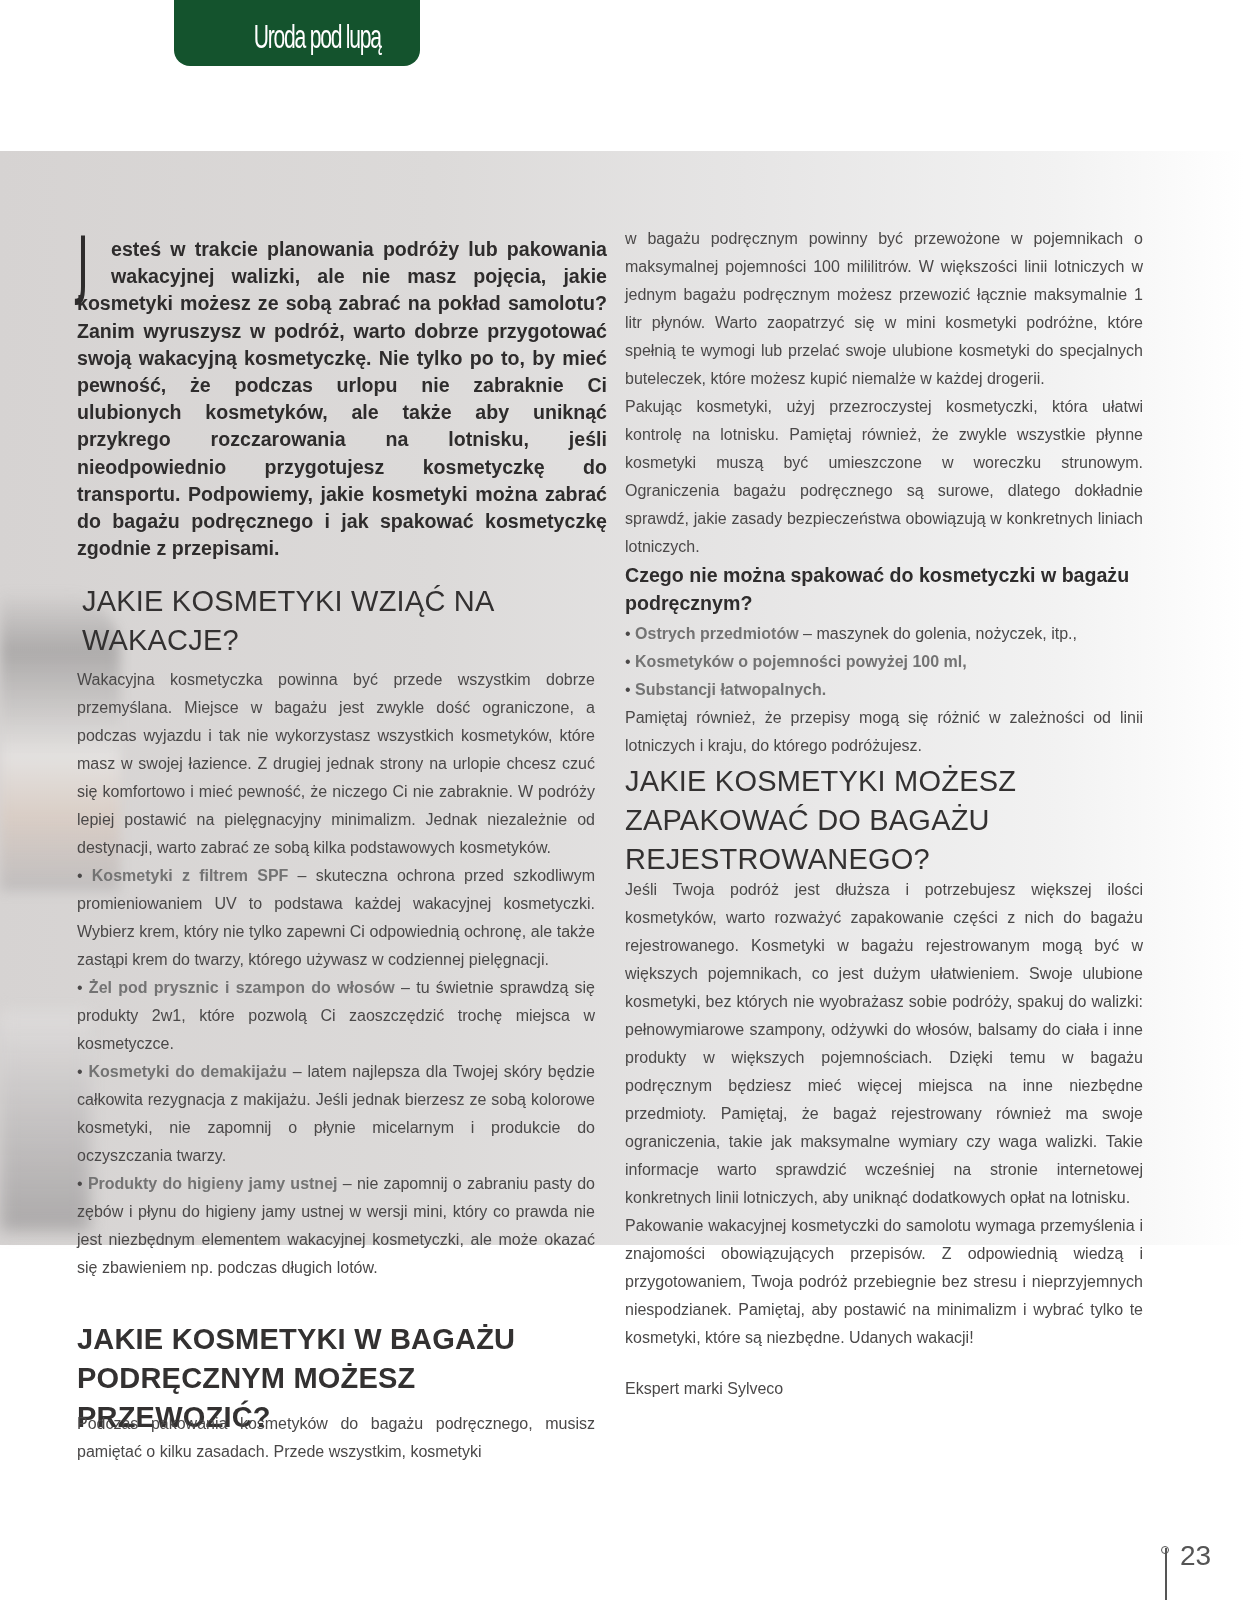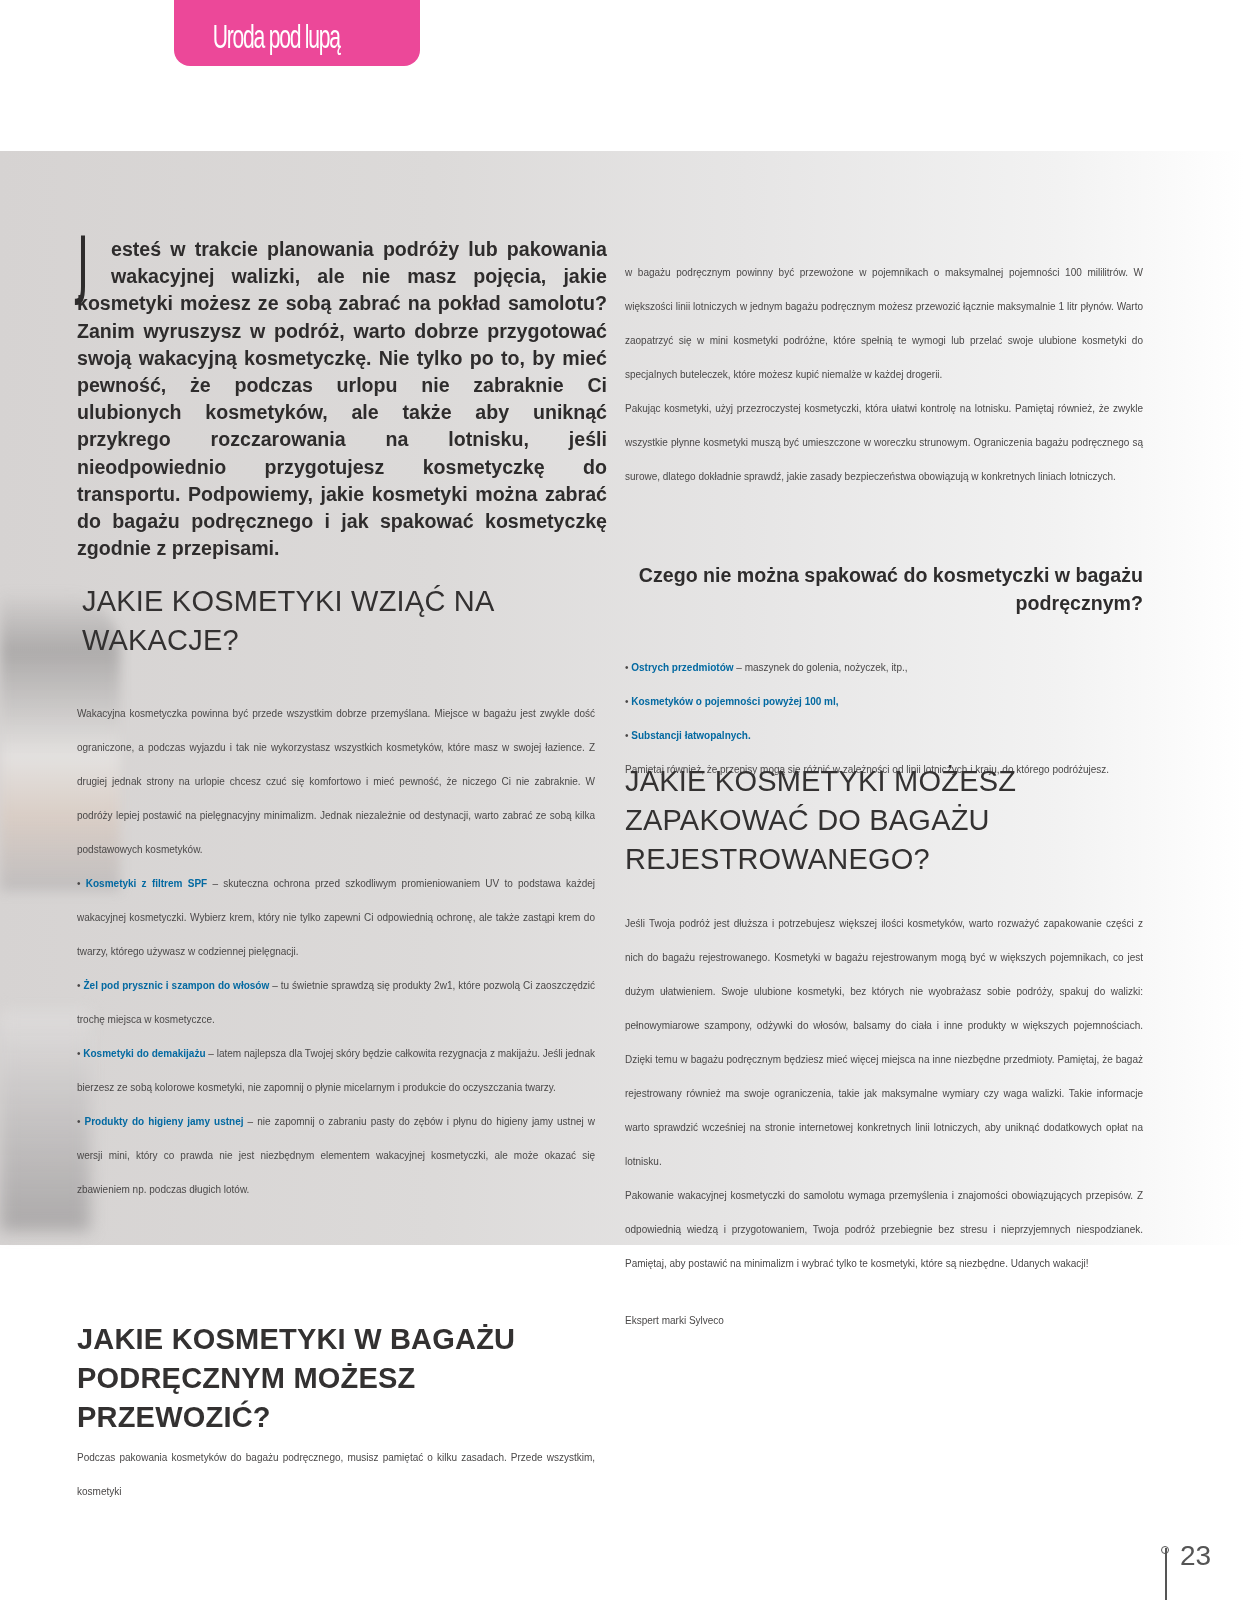--- a/index.html
+++ b/index.html
@@ -4,22 +4,22 @@
 <style>
   html, body { margin:0; padding:0; }
   body {
     width:1244px; height:1600px; position:relative; overflow:hidden;
     background:#ffffff;
     font-family:"Liberation Sans", sans-serif;
     color:#3a3838;
   }
   .tab {
     position:absolute; left:174px; top:0; width:246px; height:66px;
-    background:#ec4899; border-radius:0 0 16px 16px;
-    display:flex; align-items:center; justify-content:flex-start;
+    background:#14532d; border-radius:0 0 16px 16px;
+    display:flex; align-items:center; justify-content:flex-end;
   }
   .tab span {
     color:#ffffff; font-family:"Liberation Sans", sans-serif;
     font-size:34px; letter-spacing:-2px; transform:scaleX(0.62); display:inline-block;
     white-space:nowrap; margin-top:6px;
   }
   .bg {
     position:absolute; left:0; top:151px; width:1244px; height:1094px;
     background:linear-gradient(90deg, #d6d3d2 0%, #dcdad9 35%, #e6e5e5 60%, #f2f2f2 85%, #ffffff 100%);
   }
@@ -43,29 +43,28 @@
     float:left; font-size:74px; line-height:52px; font-weight:normal;
     font-family:"DejaVu Sans", sans-serif; color:#2e2c2c;
     margin:2px 8px 0 0; height:52px; transform:scaleX(0.55); transform-origin:left;
     width:26px;
   }
   .h2 {
     position:absolute; font-size:29px; line-height:39px; color:#333131;
     font-weight:normal; letter-spacing:0.2px;
   }
   .body {
-    position:absolute; font-size:10px; line-height:34px; color:#4a4848;
+    position:absolute; font-size:16px; line-height:28px; color:#4a4848;
     text-align:justify;
-    margin-top:31px;
   }
   .body p { margin:0; }
-  .body b { color:#0369a1; }
+  .body b { color:#737373; }
   .h3 {
     position:absolute; left:637px; top:562px; width:530px;
-    font-size:19.6px; line-height:27.5px; font-weight:bold; color:#2e2c2c;text-align:right;
+    font-size:19.6px; line-height:27.5px; font-weight:bold; color:#2e2c2c;
   }
   .pageno {
     position:absolute; left:1180px; top:1540px; font-size:28px; color:#555;
     font-family:"Liberation Sans", sans-serif; font-weight:normal;
   }
   .pageline {
     position:absolute; left:1165px; top:1548px; width:2px; height:52px; background:#555;
   }
   .pagedot {
     position:absolute; left:1161px; top:1546px; width:6px; height:6px;

